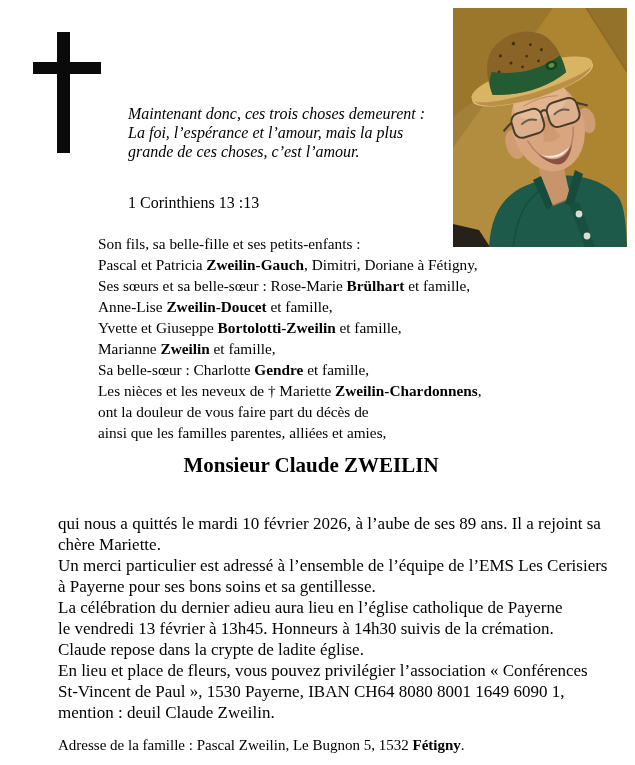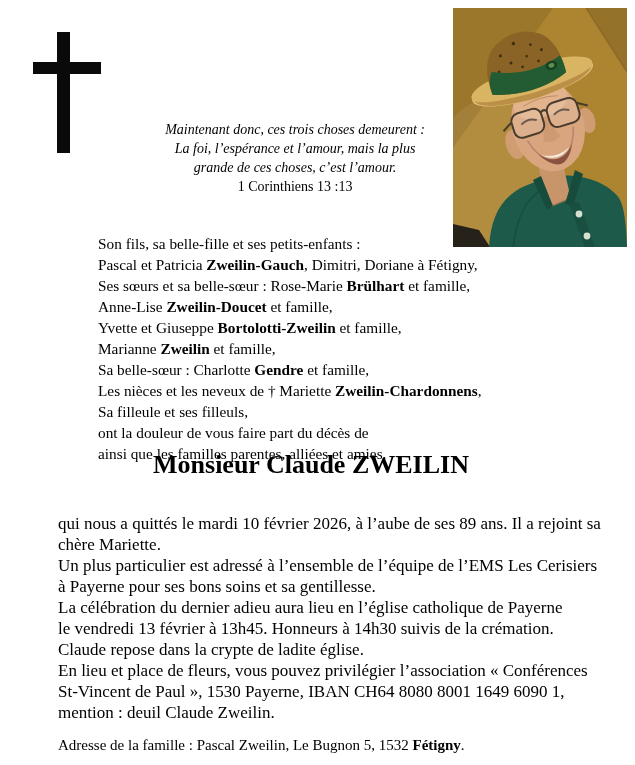--- a/index.html
+++ b/index.html
@@ -10,31 +10,31 @@
   }
   .abs{position:absolute;}
   .t-line{white-space:nowrap;}
   b{font-weight:bold;font-family:Liberation Serif, serif;}
 
   
   #cross-v{left:57px;top:32px;width:13px;height:121px;background:#0a0a0a;}
   #cross-h{left:33px;top:62px;width:68px;height:12px;background:#0a0a0a;}
 
   
-  #quote{top:120px;right:210px;text-align:center;font-style:italic;
-         font-size:14px;line-height:19px;}
-  #quote-ref{font-style:normal;}
+  #quote{top:104px;right:210px;text-align:left;font-style:italic;
+         font-size:16px;line-height:19px;}
+  #quote-ref{font-style:normal;margin-top:32px;}
 
   
   #photo{left:453px;top:8px;width:174px;height:239px;line-height:0;}
 
   
   #family{left:58px;top:233px;font-size:15.3px;line-height:21px;margin-left:40px;}
   #name-block{left:58px;top:452px;width:506px;text-align:center;}
-  #deceased-name{font-weight:bold;font-size:26px;line-height:26px;white-space:nowrap;}
+  #deceased-name{font-weight:bold;font-size:21px;line-height:26px;white-space:nowrap;}
   #deceased-honor{font-size:15.3px;line-height:22px;white-space:nowrap;}
   #details{left:58px;top:513px;font-size:17px;line-height:21px;}
   #address{left:58px;top:735px;font-size:15px;line-height:21px;}
 </style>
 </head>
 <body>
 
 <div class="abs" id="cross-v"></div>
 <div class="abs" id="cross-h"></div>
 
@@ -120,33 +120,32 @@
 
 <div class="abs" id="family">
     <div class="t-line"><span>Son fils, sa belle-fille et ses petits-enfants :</span></div>
     <div class="t-line"><span>Pascal et Patricia </span><b>Zweilin-Gauch</b><span>, Dimitri, Doriane à Fétigny,</span></div>
     <div class="t-line"><span>Ses sœurs et sa belle-sœur : Rose-Marie </span><b>Brülhart</b><span> et famille,</span></div>
     <div class="t-line"><span>Anne-Lise </span><b>Zweilin-Doucet</b><span> et famille,</span></div>
     <div class="t-line"><span>Yvette et Giuseppe </span><b>Bortolotti-Zweilin</b><span> et famille,</span></div>
     <div class="t-line"><span>Marianne </span><b>Zweilin</b><span> et famille,</span></div>
     <div class="t-line"><span>Sa belle-sœur : Charlotte </span><b>Gendre</b><span> et famille,</span></div>
     <div class="t-line"><span>Les nièces et les neveux de † Mariette </span><b>Zweilin-Chardonnens</b><span>,</span></div>
-    <div class="t-line"><span>Sa filleule et ses filleuls,</span></div>
     <div class="t-line"><span>ont la douleur de vous faire part du décès de</span></div>
     <div class="t-line"><span>ainsi que les familles parentes, alliées et amies,</span></div>
   </div>
 
 <div class="abs" id="name-block">
   <div id="deceased-name">Monsieur Claude ZWEILIN</div>
 </div>
 
 <div class="abs" id="details">
     <div class="t-line">qui nous a quittés le mardi 10 février 2026, à l’aube de ses 89 ans. Il a rejoint sa</div>
     <div class="t-line">chère Mariette.</div>
-    <div class="t-line">Un plus particulier est adressé à l’ensemble de l’équipe de l’EMS Les Cerisiers</div>
+    <div class="t-line">Un merci particulier est adressé à l’ensemble de l’équipe de l’EMS Les Cerisiers</div>
     <div class="t-line">à Payerne pour ses bons soins et sa gentillesse.</div>
     <div class="t-line">La célébration du dernier adieu aura lieu en l’église catholique de Payerne</div>
     <div class="t-line">le vendredi 13 février à 13h45. Honneurs à 14h30 suivis de la crémation.</div>
     <div class="t-line">Claude repose dans la crypte de ladite église.</div>
     <div class="t-line">En lieu et place de fleurs, vous pouvez privilégier l’association « Conférences</div>
     <div class="t-line">St-Vincent de Paul », 1530 Payerne, IBAN CH64 8080 8001 1649 6090 1,</div>
     <div class="t-line">mention : deuil Claude Zweilin.</div>
   </div>
 
 <div class="abs" id="address">

